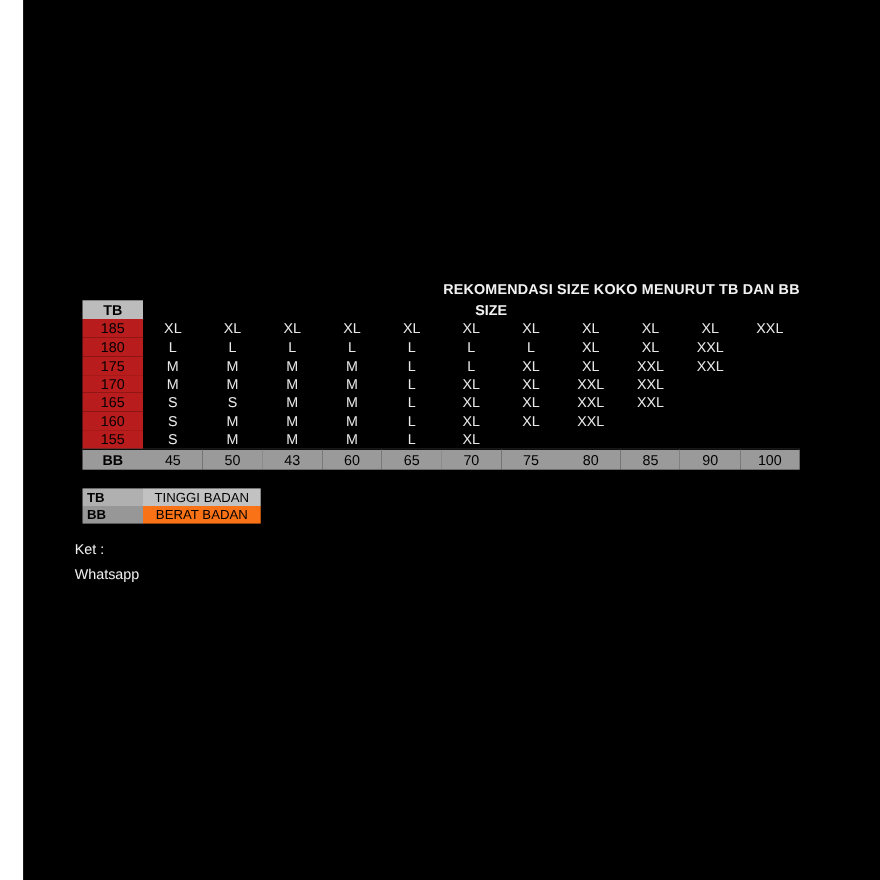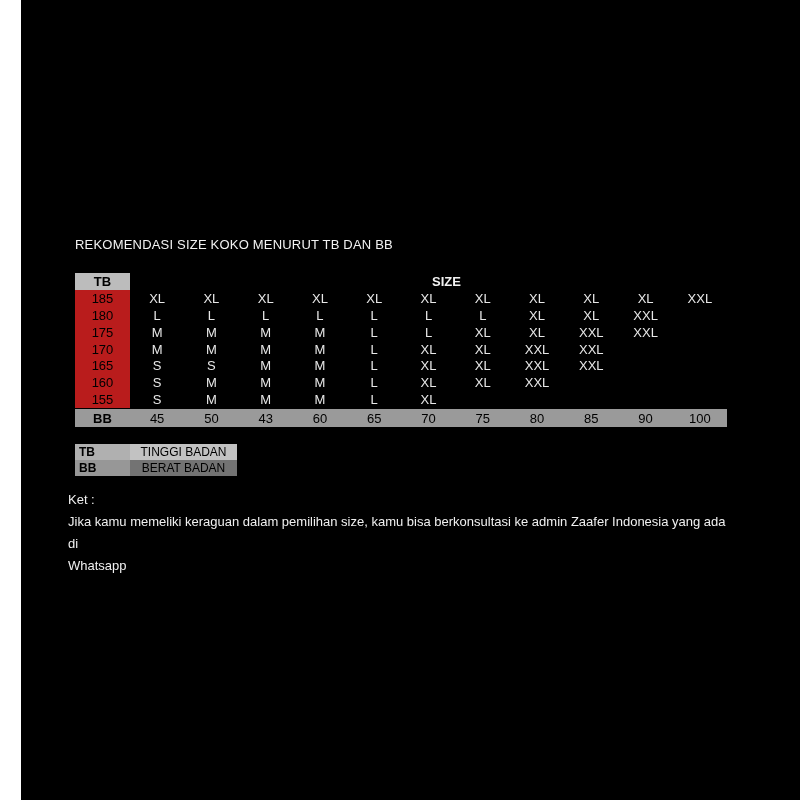--- a/index.html
+++ b/index.html
@@ -7,22 +7,22 @@
     width:800px;height:800px;
     background:#000;
     position:relative;
     overflow:hidden;
     font-family:"Liberation Sans","DejaVu Sans",sans-serif;
   }
   .white-strip{
     position:absolute;left:0;top:0;width:21px;height:800px;background:#fff;
   }
   .chart-title{
-    position:absolute;left:75px;top:237px;width:652px;
-    text-align:left;color:#f2f2f2;font-weight:normal;font-size:13px;
+    position:absolute;left:75px;top:255px;width:652px;
+    text-align:right;color:#f2f2f2;font-weight:bold;font-size:13px;
     letter-spacing:.2px;white-space:nowrap;
   }
   .size-table{
     position:absolute;left:75px;top:273px;width:652px;
     display:grid;
     grid-template-columns:55px repeat(11,1fr);
     grid-template-rows:repeat(8,16.9px) 19px;
   }
   .size-table div{
     display:flex;align-items:center;justify-content:center;
@@ -41,21 +41,21 @@
   .legend-row .abbr{
     width:55px;display:flex;align-items:center;padding-left:4px;
     box-sizing:border-box;font-weight:bold;
   }
   .legend-row .meaning{
     flex:1;display:flex;align-items:center;justify-content:center;
   }
   .legend-row.r0 .abbr{background:#b0b0b0;}
   .legend-row.r0 .meaning{background:#c2c2c2;}
   .legend-row.r1 .abbr{background:#979797;}
-  .legend-row.r1 .meaning{background:#737373;}
+  .legend-row.r1 .meaning{background:#f97316;}
   .note{
     position:absolute;left:68px;top:489px;width:660px;
     color:#f0f0f0;font-size:13px;line-height:22px;
   }
 </style>
 </head>
 <body>
 
 <div class="white-strip"></div>
 
@@ -168,15 +168,14 @@
       <div class="meaning">TINGGI BADAN</div>
     </div>
     <div class="legend-row r1">
       <div class="abbr">BB</div>
       <div class="meaning">BERAT BADAN</div>
     </div>
   </div>
 
 <div class="note">
   <div>Ket :</div>
-  <div>Jika kamu memeliki keraguan dalam pemilihan size, kamu bisa berkonsultasi ke admin Zaafer Indonesia yang ada di</div>
   <div>Whatsapp</div>
 </div>
 
 </body></html>

